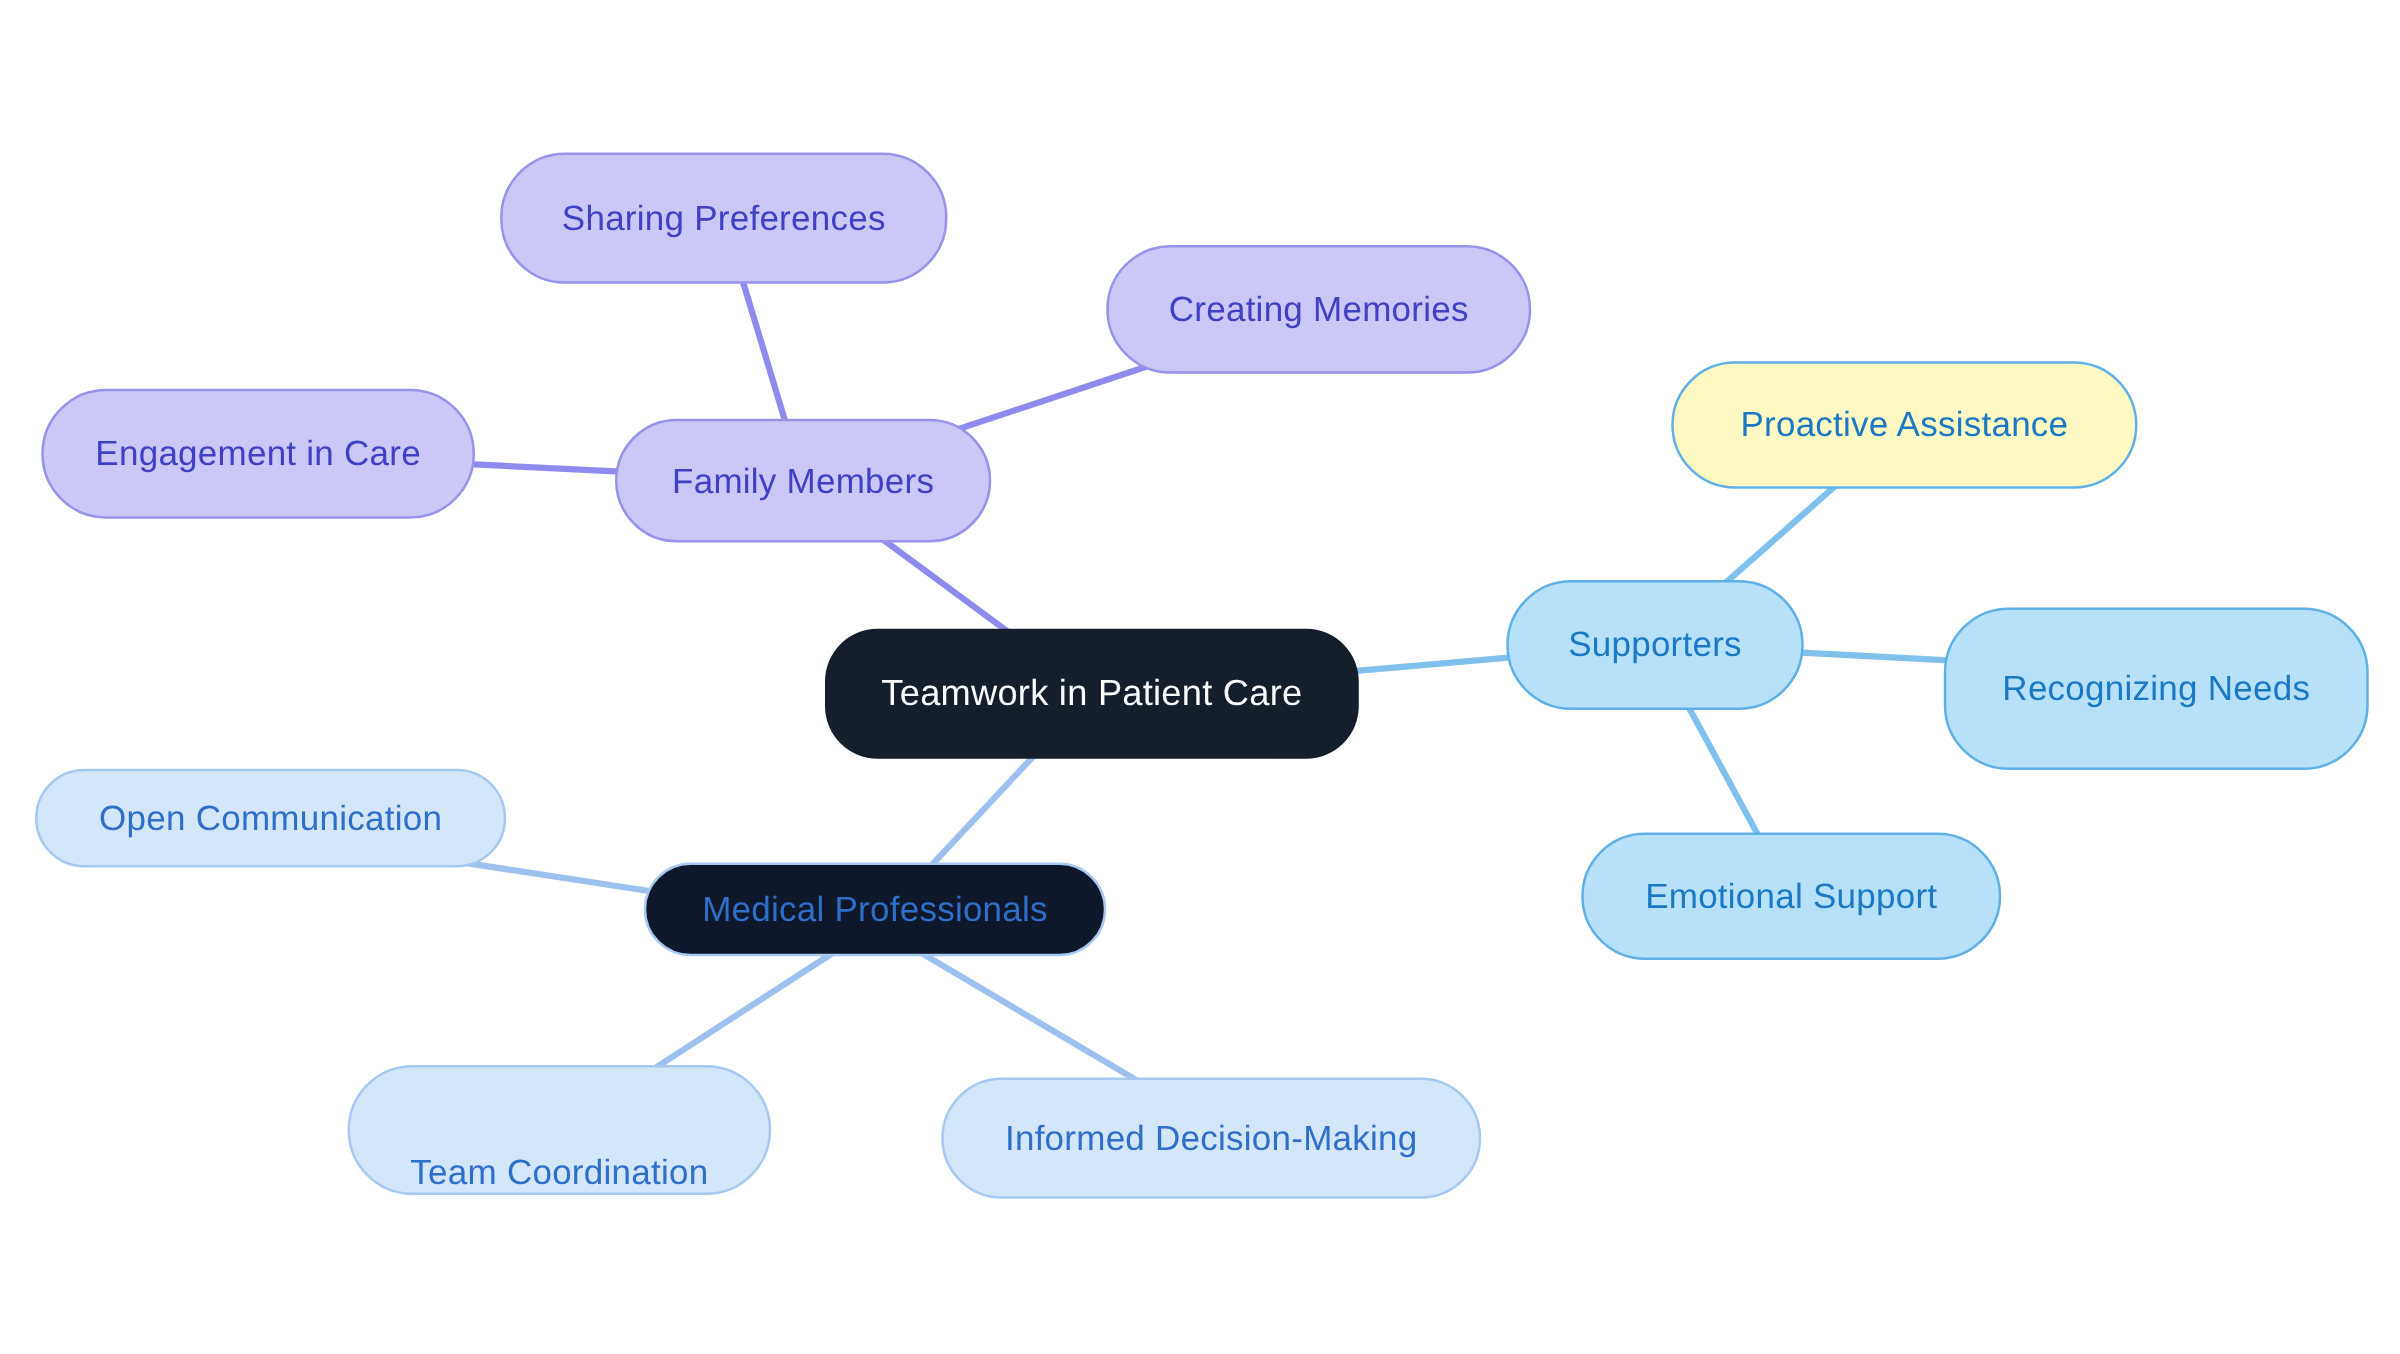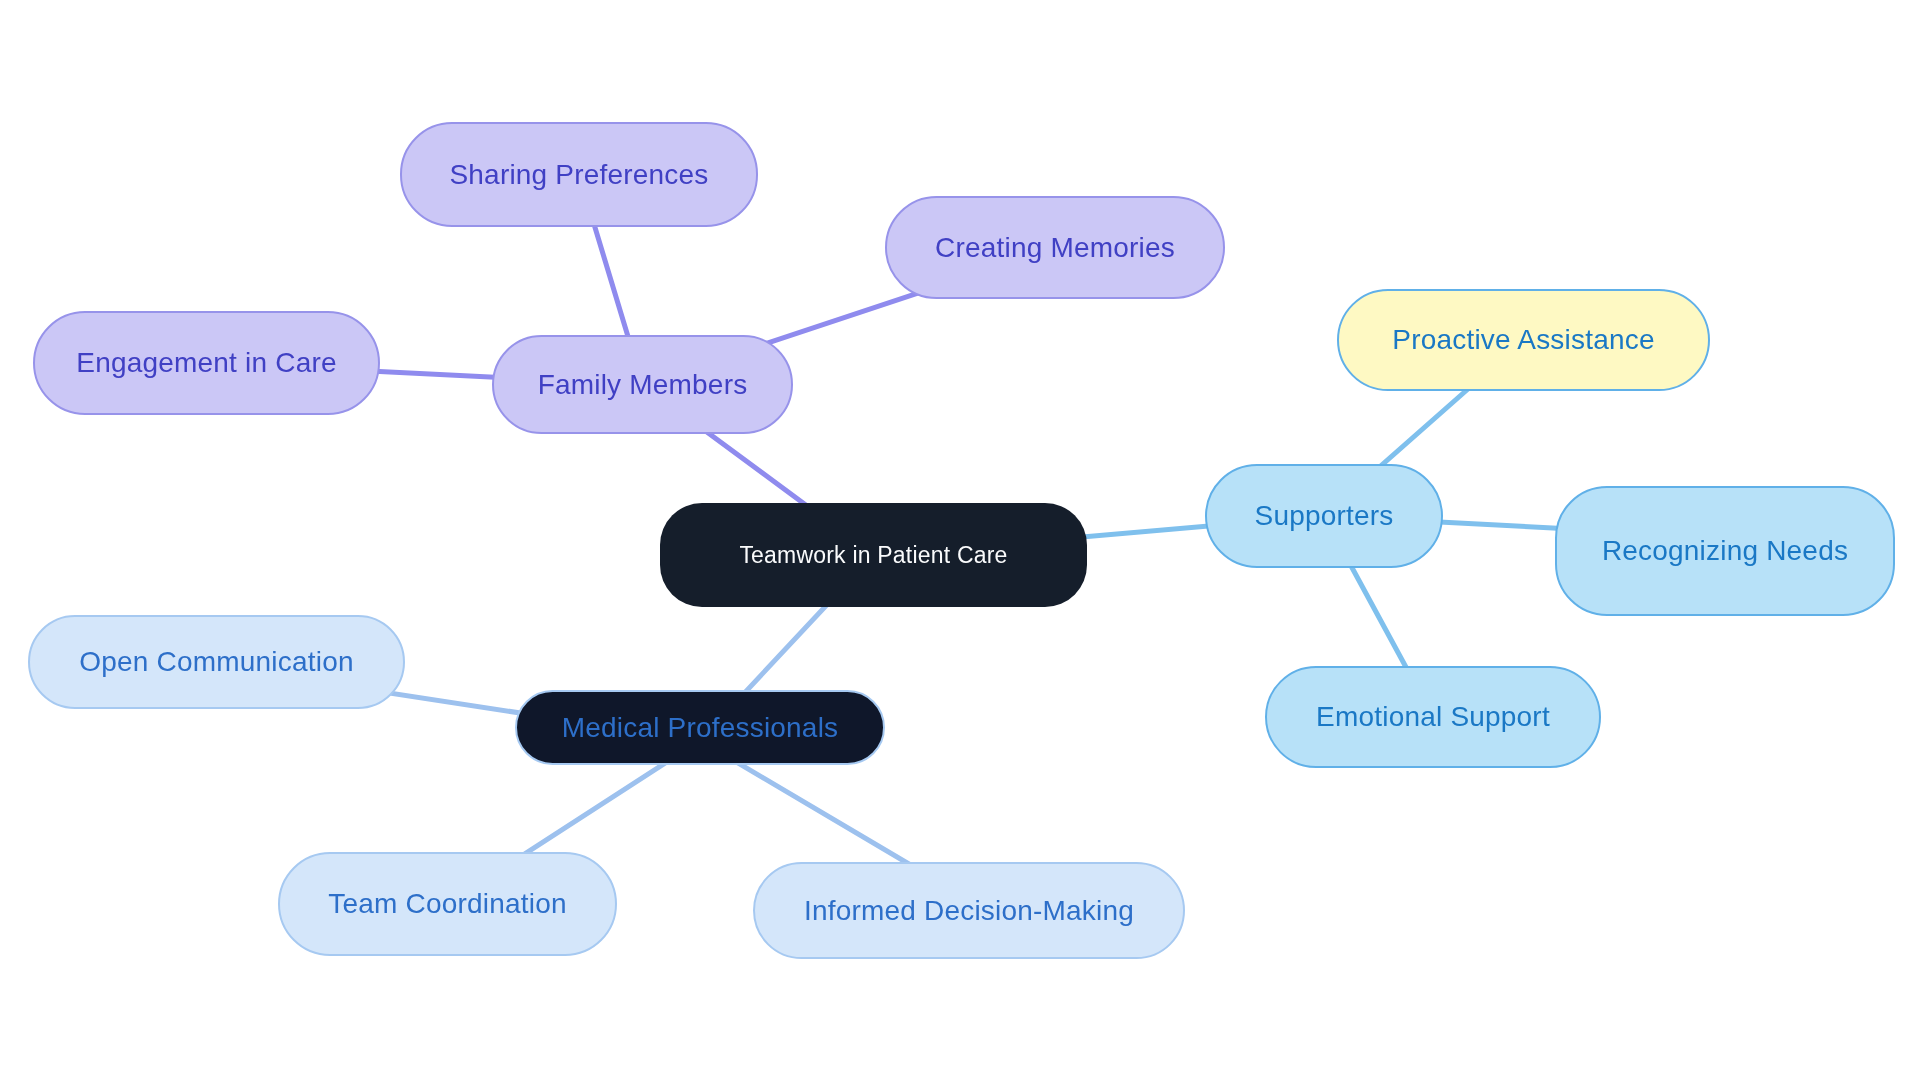--- a/index.html
+++ b/index.html
@@ -31,21 +31,21 @@
     justify-content: center;
     border-radius: 52px;
     font-size: 28px;
     letter-spacing: 0.2px;
     white-space: nowrap;
     cursor: default;
     user-select: none;
   }
   .node.central {
     border-radius: 42px;
-    font-size: 23px;
+    font-size: 29px;
   }
 </style>
 </head>
 <body>
 
 <div class="canvas">
   <svg id="edges">
       <line x1="873.5" y1="555" x2="642.5" y2="384.5" stroke="#8f8bee" stroke-width="5" stroke-linecap="round"></line>
       <line x1="642.5" y1="384.5" x2="579" y2="174.5" stroke="#8f8bee" stroke-width="5" stroke-linecap="round"></line>
       <line x1="642.5" y1="384.5" x2="1055" y2="247.5" stroke="#8f8bee" stroke-width="5" stroke-linecap="round"></line>
@@ -83,23 +83,23 @@
       </div>
       <div class="node" style="left: 1555px; top: 486px; width: 340px; height: 130px; background: rgb(183, 225, 248); border: 2.5px solid rgb(96, 176, 232); color: rgb(26, 120, 197);">
         <span>Recognizing Needs</span>
       </div>
       <div class="node" style="left: 1265px; top: 666px; width: 336px; height: 102px; background: rgb(183, 225, 248); border: 2.5px solid rgb(96, 176, 232); color: rgb(26, 120, 197);">
         <span>Emotional Support</span>
       </div>
       <div class="node" style="left: 515px; top: 690px; width: 370px; height: 75px; background: #0f172a; border: 2.5px solid rgb(166, 201, 241); color: rgb(45, 111, 201);">
         <span>Medical Professionals</span>
       </div>
-      <div class="node" style="left: 28px; top: 615px; width: 377px; height: 94px; background: rgb(212, 230, 250); border: 2.5px solid rgb(166, 201, 241); color: rgb(45, 111, 201);">
+      <div class="node" style="left: 28px; top: 615px; width: 377px; height: 79px; background: rgb(212, 230, 250); border: 2.5px solid rgb(166, 201, 241); color: rgb(45, 111, 201);">
         <span>Open Communication</span>
       </div>
-      <div class="node" style="left: 278px; top: 852px; width: 339px; height: 104px; background: rgb(212, 230, 250); border: 2.5px solid rgb(166, 201, 241); color: rgb(45, 111, 201);">
+      <div class="node" style="left: 278px; top: 852px; width: 339px; height: 104px; background: rgb(212, 230, 250); border: 2.5px solid rgb(166, 201, 241); color: rgb(45, 111, 201); align-items: flex-end;">
         <span>Team Coordination</span>
       </div>
       <div class="node" style="left: 753px; top: 862px; width: 432px; height: 97px; background: rgb(212, 230, 250); border: 2.5px solid rgb(166, 201, 241); color: rgb(45, 111, 201);">
         <span>Informed Decision-Making</span>
       </div>
     </div>
 </div>
 
 </body></html>

